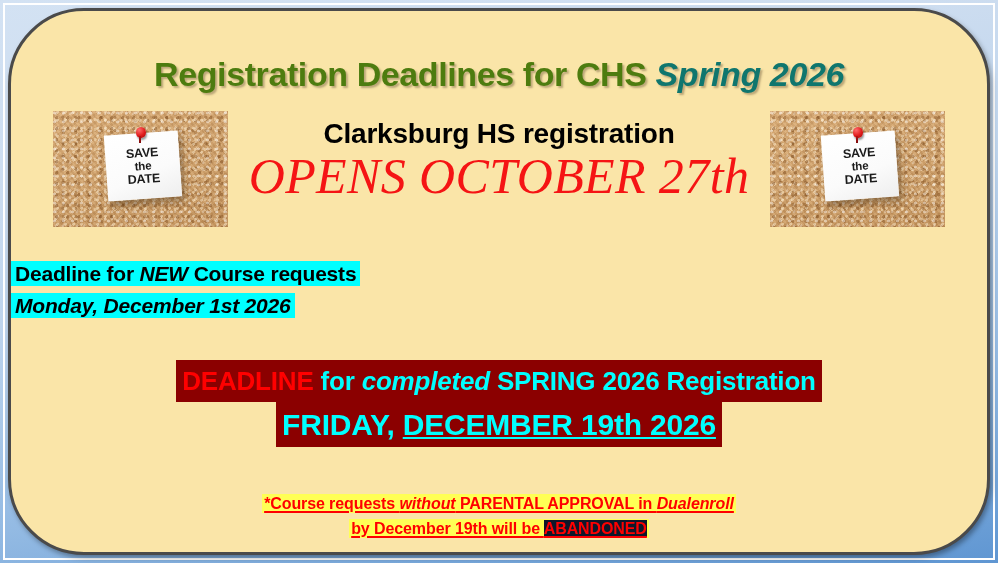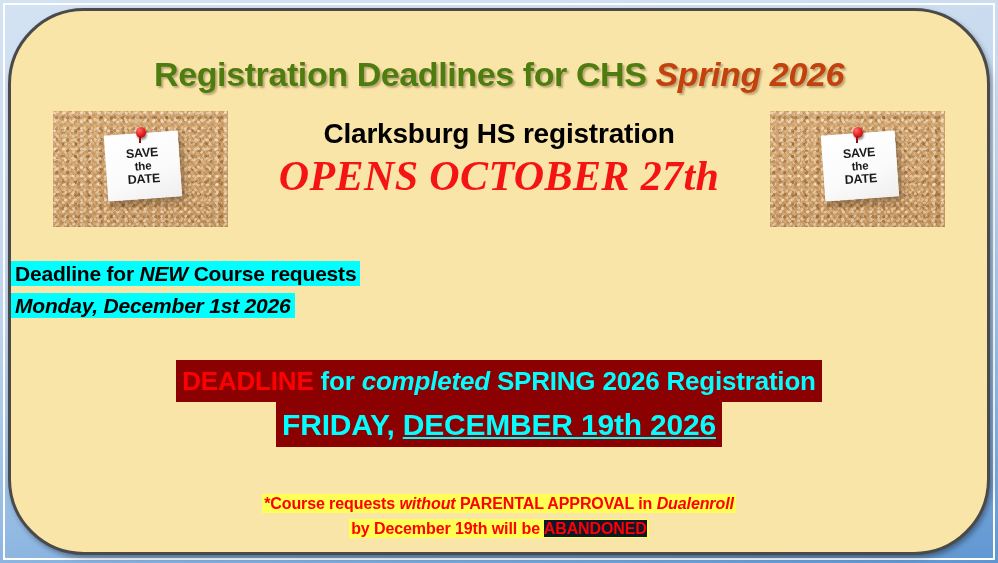--- a/index.html
+++ b/index.html
@@ -57,21 +57,21 @@
     left: 0;
     width: 100%;
     text-align: center;
     font-size: 34px;
     font-weight: bold;
     letter-spacing: -0.4px;
     white-space: nowrap;
     text-shadow: 2px 2px 2px rgba(110,90,60,0.45);
   }
   .title-main { color: #4d7c0f; }
-  .title-term { color: #c2410c; font-style: italic; }
+  .title-term { color: #0f766e; font-style: italic; }
 
   
   .cork-board {
     position: absolute;
     top: 100px;
     width: 175px;
     height: 116px;
     background:
       radial-gradient(circle at 14% 22%, rgba(255,255,255,0.40) 0 1.4px, transparent 1.6px),
       radial-gradient(circle at 34% 62%, rgba(120,70,25,0.40) 0 1.6px, transparent 1.8px),
@@ -146,22 +146,22 @@
   .opening-line1 {
     color: #000000;
     font-size: 28px;
     font-weight: bold;
     letter-spacing: -0.2px;
     line-height: 34px;
   }
   .opening-line2 {
     color: #f51414;
     font-family: "Liberation Serif", serif;
-    font-size: 42px;
-    font-weight: bold;
+    font-size: 50px;
+    font-weight: normal;
     font-style: italic;
     line-height: 50px;
     letter-spacing: 0.4px;
   }
 
   
   .newcourse-block {
     position: absolute;
     top: 248px;
     left: 0;
@@ -213,20 +213,21 @@
     left: 0;
     width: 100%;
     text-align: center;
     line-height: 25px;
   }
   .footnote-block .fn {
     background: #ffff55;
     color: #ff0000;
     font-size: 16px;
     font-weight: bold;
+    text-decoration: underline;
     text-decoration-thickness: 1.6px;
     text-underline-offset: 2px;
     padding: 1px 2px;
     letter-spacing: -0.1px;
     box-decoration-break: clone;
     -webkit-box-decoration-break: clone;
   }
   .footnote-block .fn-ital { font-style: italic; }
   .footnote-block .fn-blue { background: #0f172a; }
 </style>

